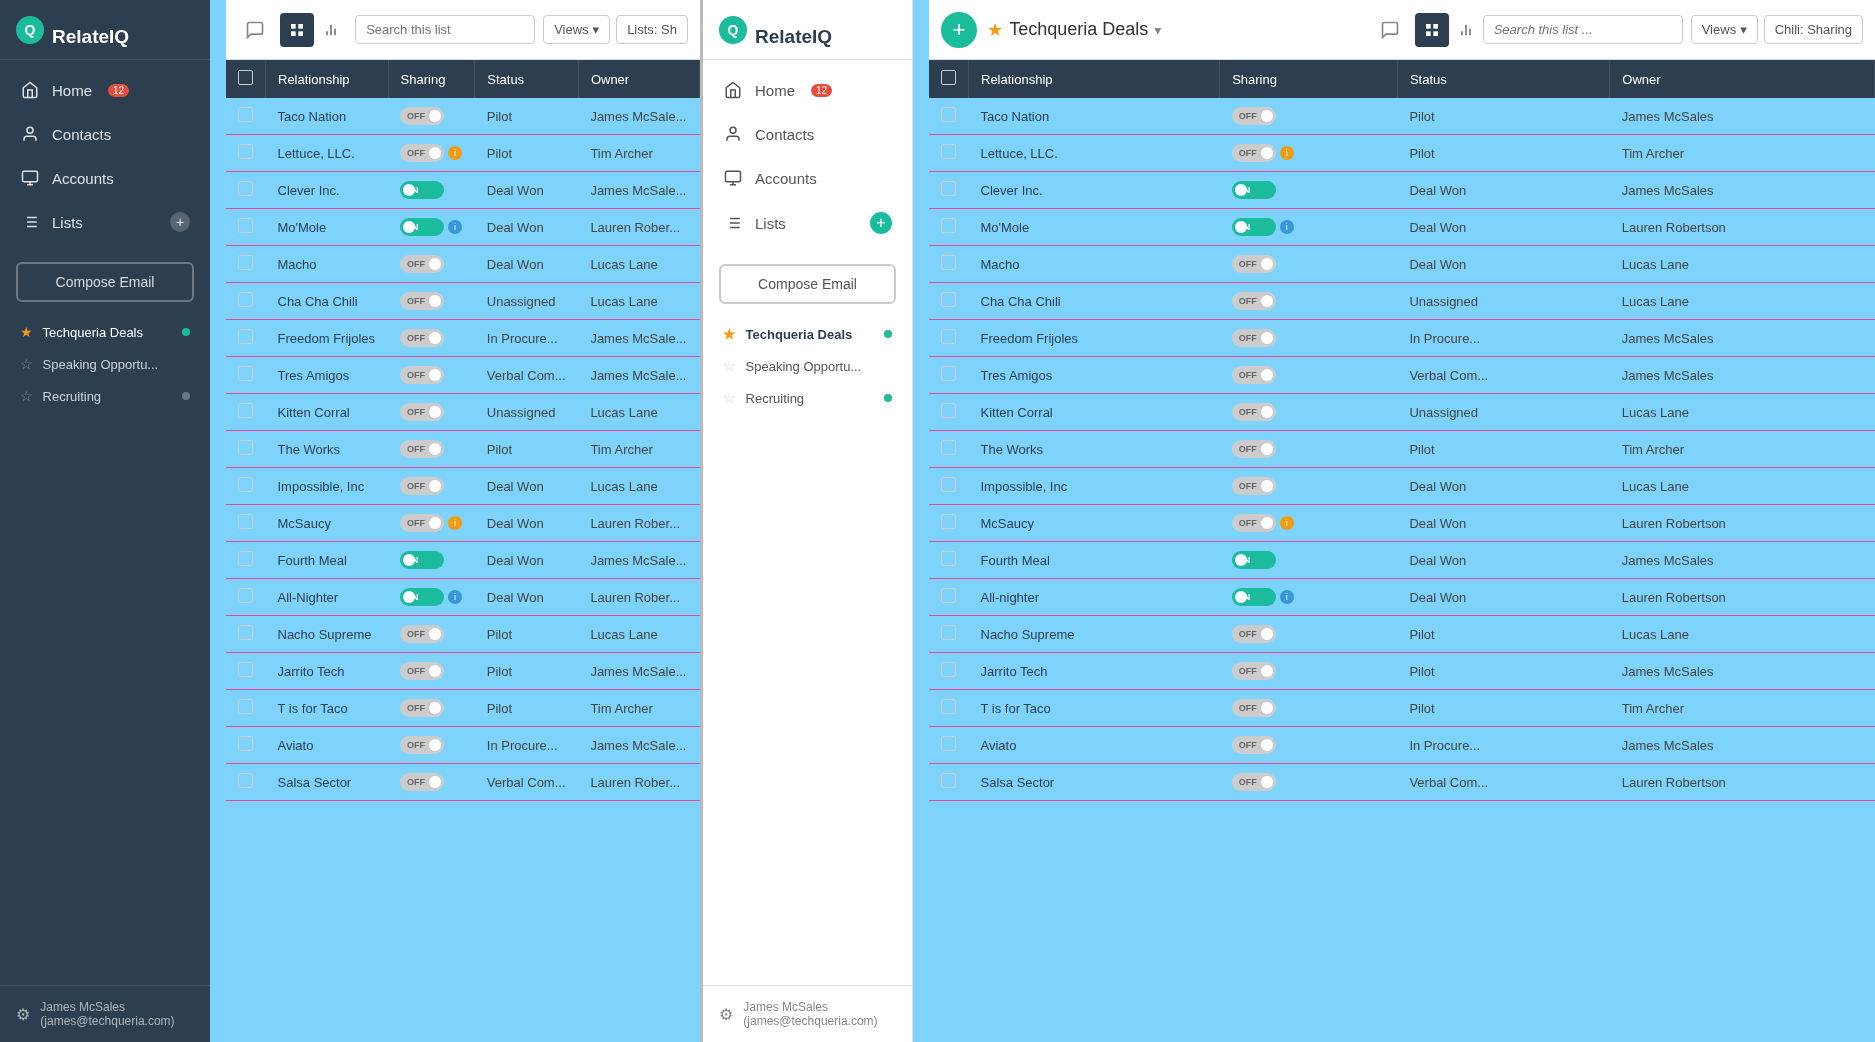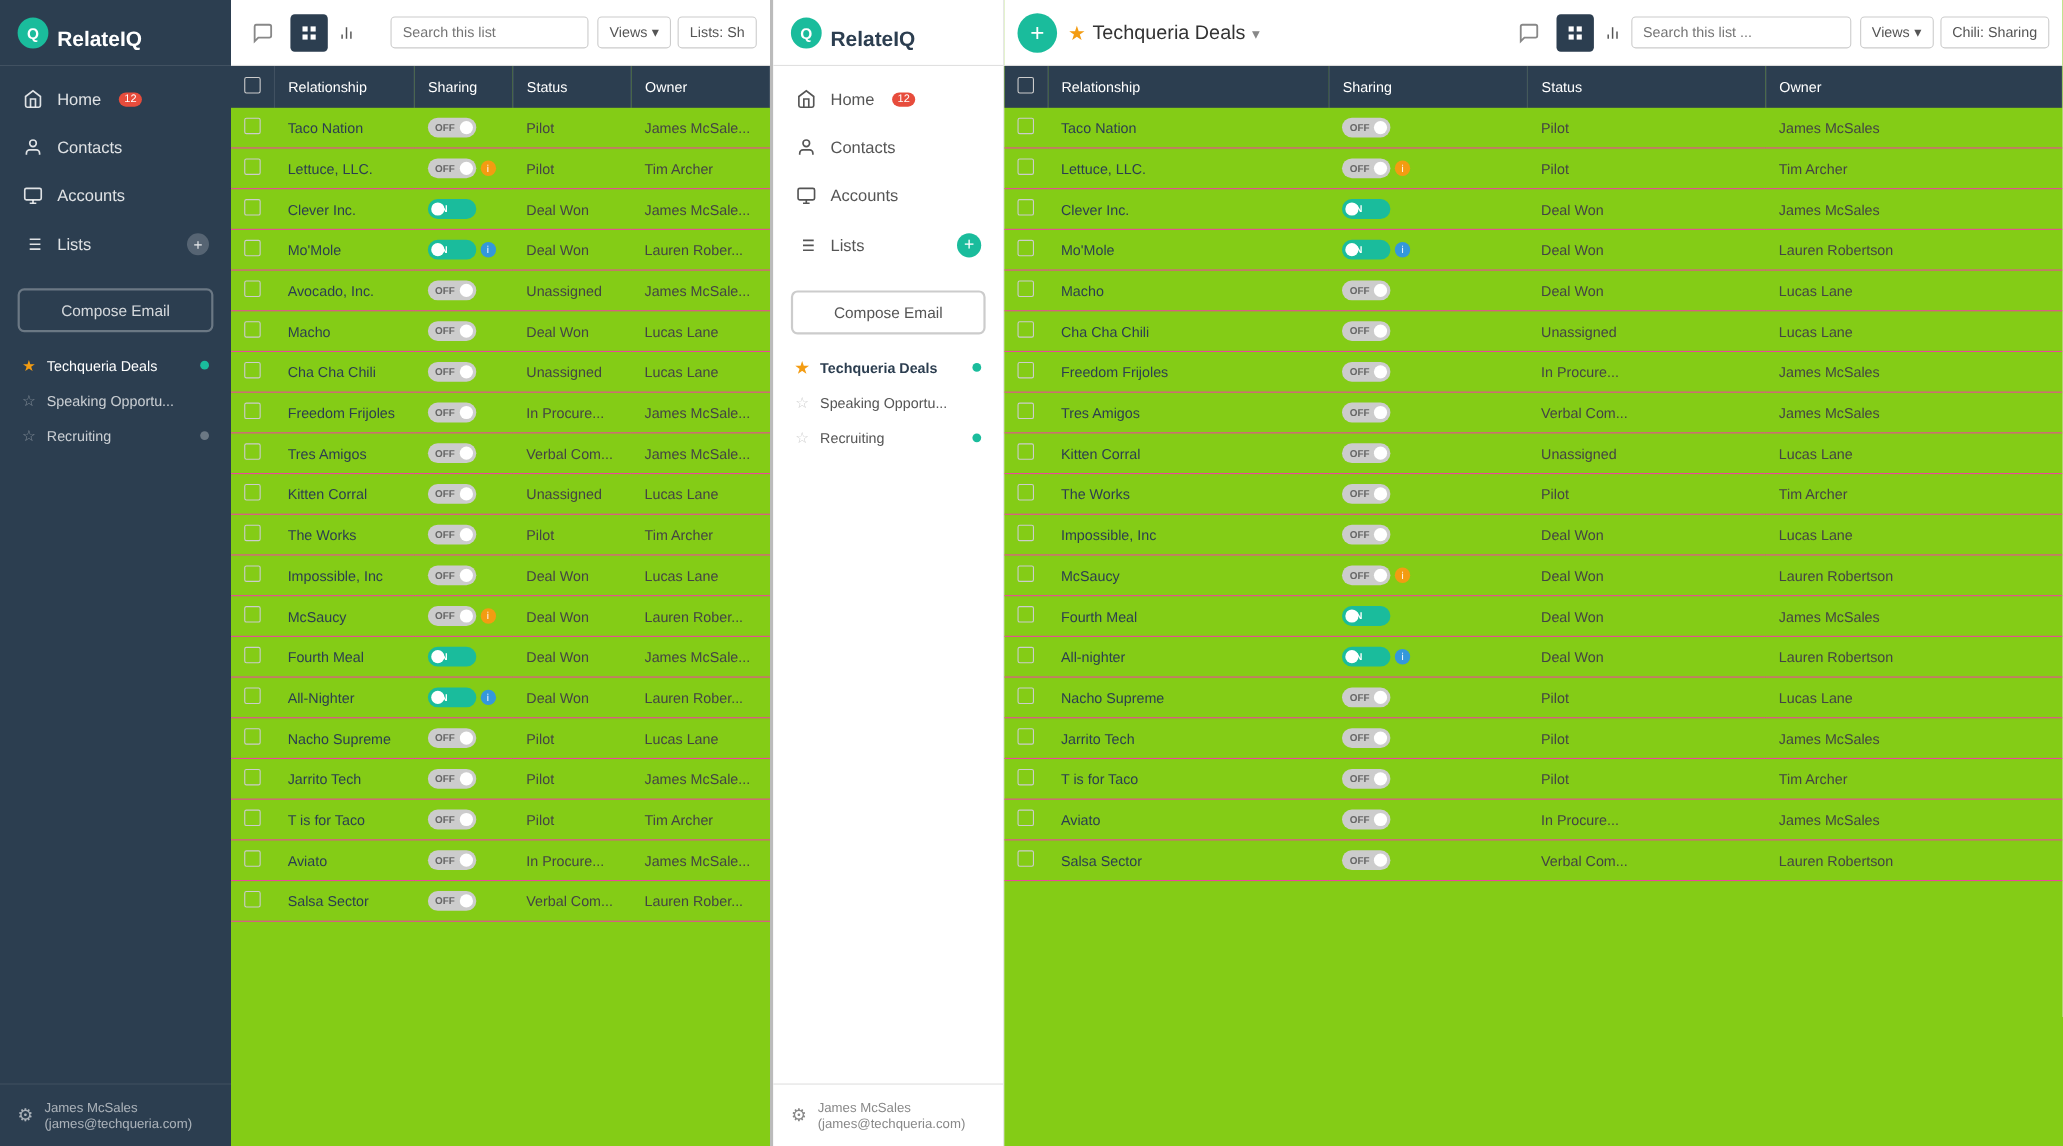--- a/index.html
+++ b/index.html
@@ -41,21 +41,21 @@
     .star-icon.empty { color: rgba(255,255,255,0.4); }
     .sidebar.light .star-icon.empty { color: #ccc; }
     .dot-indicator { width: 8px; height: 8px; border-radius: 50%; background: #1abc9c; margin-left: auto; }
     .dot-indicator.gray { background: rgba(255,255,255,0.3); }
 
     .sidebar-footer { margin-top: auto; padding: 14px 16px; display: flex; align-items: center; gap: 10px; font-size: 12px; color: rgba(255,255,255,0.6); border-top: 1px solid rgba(255,255,255,0.1); }
     .sidebar.light .sidebar-footer { color: #888; border-top: 1px solid #e0e0e0; }
     .gear-icon { font-size: 16px; }
 
     
-    .main { flex: 1; display: flex; flex-direction: column; background: #84cc16; min-width: 0; }
+    .main { flex: 1; display: flex; flex-direction: column; background: #7dd3fc; min-width: 0; padding-left: 16px; }
 
     
     .toolbar { display: flex; align-items: center; gap: 0; padding: 0 12px; height: 60px; background: white; border-bottom: 1px solid #ddd; flex-shrink: 0; }
     .toolbar-add-btn { width: 36px; height: 36px; border-radius: 50%; background: #1abc9c; display: flex; align-items: center; justify-content: center; color: white; font-size: 22px; cursor: pointer; flex-shrink: 0; margin-right: 10px; }
     .toolbar-star { color: #f39c12; font-size: 18px; margin-right: 6px; cursor: pointer; }
     .toolbar-title { font-size: 18px; font-weight: 500; color: #333; margin-right: 6px; }
     .toolbar-chevron { color: #888; font-size: 14px; cursor: pointer; }
     .toolbar-spacer { flex: 1; }
     .toolbar-icon-btn { width: 34px; height: 34px; display: flex; align-items: center; justify-content: center; border-radius: 4px; cursor: pointer; color: #555; }
     .toolbar-icon-btn.active { background: #2c3e50; color: white; }
@@ -269,34 +269,20 @@
                     <span class="toggle-label">ON</span>
                   </div>
                   <div class="toggle-info blue">i</div>
                 </div>
               </td>
               <td><span class="status-text">Deal Won</span></td>
               <td>Lauren Rober...</td>
             </tr>
             <tr>
               <td><input type="checkbox" class="checkbox" style=""></td>
-              <td><span class="company-name">Avocado, Inc.</span></td>
-              <td>
-                <div class="toggle-wrap">
-                  <div class="toggle off">
-                    <span class="toggle-label">OFF</span>
-                    <div class="toggle-knob"></div>
-                  </div>
-                </div>
-              </td>
-              <td><span class="status-text">Unassigned</span></td>
-              <td>James McSale...</td>
-            </tr>
-            <tr>
-              <td><input type="checkbox" class="checkbox" style=""></td>
               <td><span class="company-name">Macho</span></td>
               <td>
                 <div class="toggle-wrap">
                   <div class="toggle off">
                     <span class="toggle-label">OFF</span>
                     <div class="toggle-knob"></div>
                   </div>
                 </div>
               </td>
               <td><span class="status-text">Deal Won</span></td>
@@ -603,21 +589,21 @@
             <rect x="14" y="14" width="7" height="7"></rect>
           </svg>
       </div>
       <div class="toolbar-icon-btn">
         <svg width="16" height="16" viewBox="0 0 24 24" fill="none" stroke="currentColor" stroke-width="2">
             <line x1="18" y1="20" x2="18" y2="10"></line>
             <line x1="12" y1="20" x2="12" y2="4"></line>
             <line x1="6" y1="20" x2="6" y2="14"></line>
           </svg>
       </div>
-      <input class="search-box" type="text" style="width: 200px;" placeholder="Search this list ...">
+      <input class="search-box" type="text" style="width: 200px; font-style: italic;" placeholder="Search this list ...">
       <button class="views-btn">
         <span>Views</span> ▾
       </button>
       <button class="sort-btn">Chili: Sharing</button>
     </div>
 
     <div class="table-container">
       <table>
         <thead>
           <tr>

